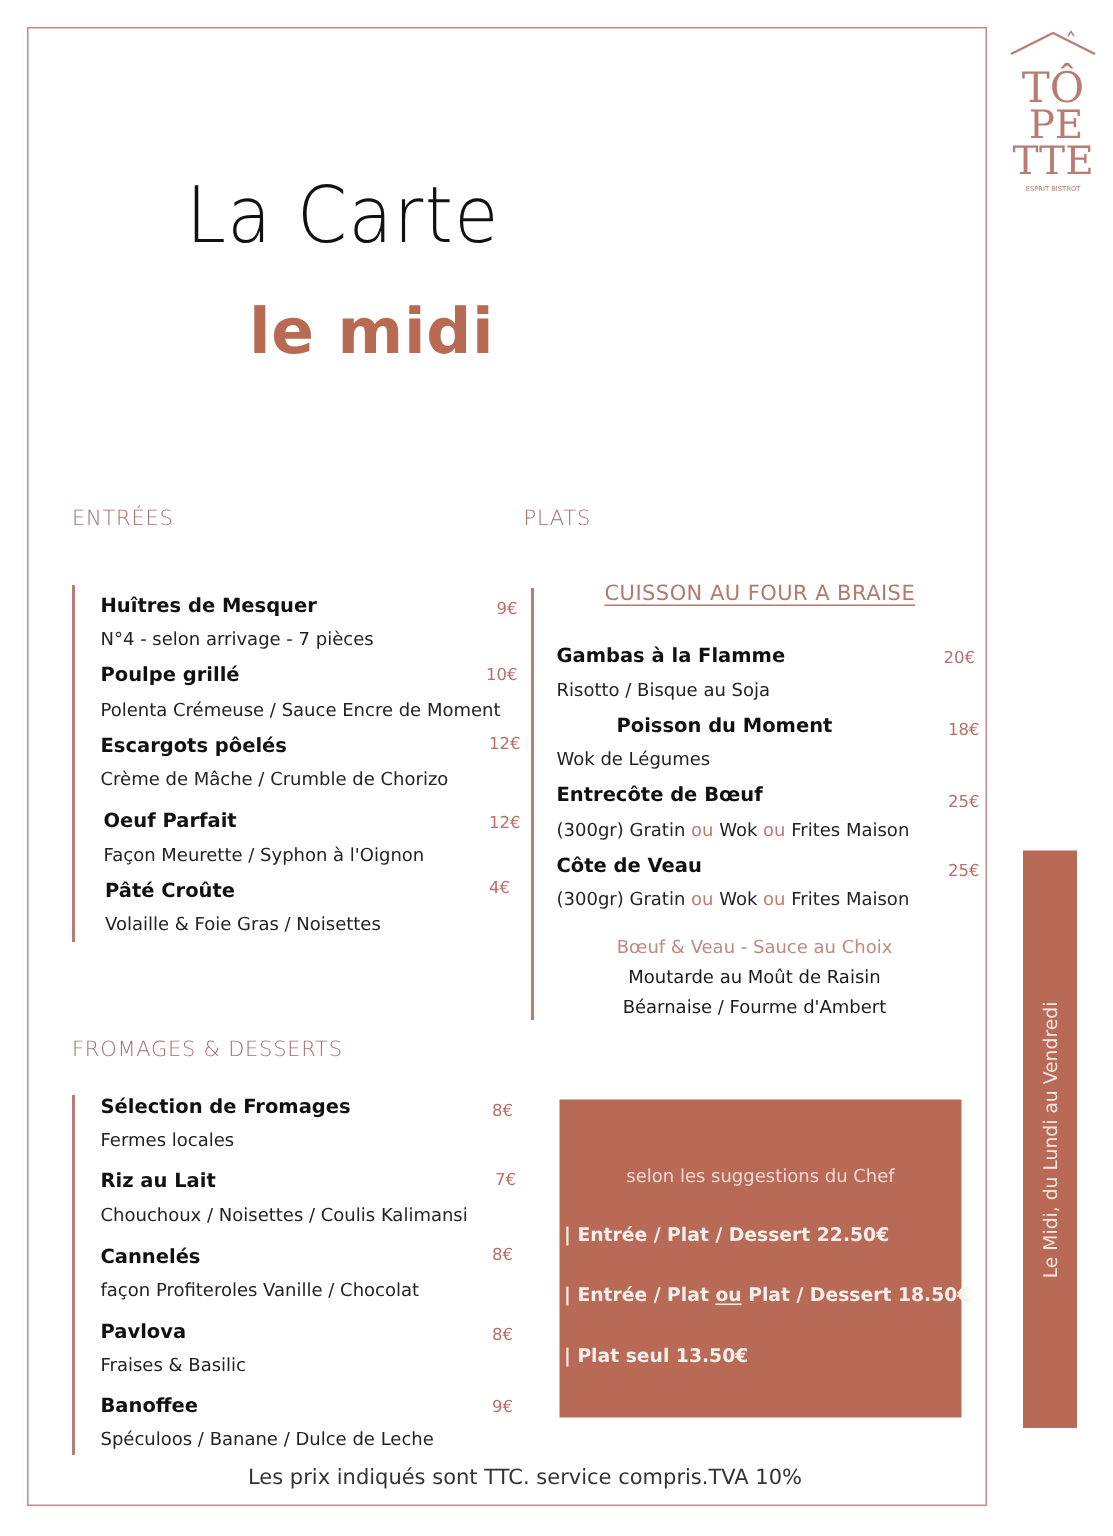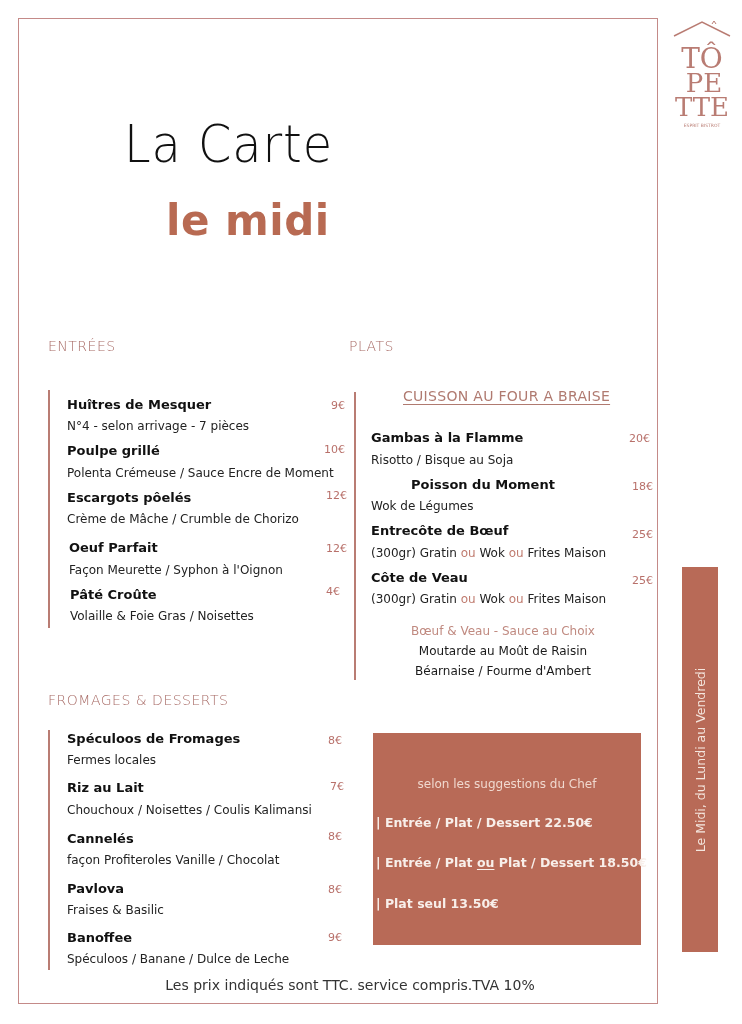--- a/index.html
+++ b/index.html
@@ -148,21 +148,21 @@
 <div class="item-desc" style="left:371px; top:592px;"><span>(300gr) Gratin </span><span class="ou">ou</span><span> Wok </span><span class="ou">ou</span><span> Frites Maison</span></div>
 <div class="item-price" style="left:632px; top:574px;">25€</div>
 
 <div class="sauce" style="top:624px; color:#c08a80;">Bœuf &amp; Veau - Sauce au Choix</div>
 <div class="sauce" style="top:644px; color:#1a1a1a;">Moutarde au Moût de Raisin</div>
 <div class="sauce" style="top:664px; color:#1a1a1a;">Béarnaise / Fourme d'Ambert</div>
 
 <div class="section-head" style="left:48px; top:692px;">FROMAGES &amp; DESSERTS</div>
 <div class="vbar" style="left:48px; top:730px; height:240px;"></div>
 
-<div class="item-name" style="left:67px; top:731px;">Spéculoos de Fromages</div>
+<div class="item-name" style="left:67px; top:731px;">Sélection de Fromages</div>
 <div class="item-desc" style="left:67px; top:753px;">Fermes locales</div>
 <div class="item-price" style="left:328px; top:734px;">8€</div>
 
 <div class="item-name" style="left:67px; top:780px;">Riz au Lait</div>
 <div class="item-desc" style="left:67px; top:803px;">Chouchoux / Noisettes / Coulis Kalimansi</div>
 <div class="item-price" style="left:330px; top:780px;">7€</div>
 
 <div class="item-name" style="left:67px; top:831px;">Cannelés</div>
 <div class="item-desc" style="left:67px; top:853px;">façon Profiteroles Vanille / Chocolat</div>
 <div class="item-price" style="left:328px; top:830px;">8€</div>

